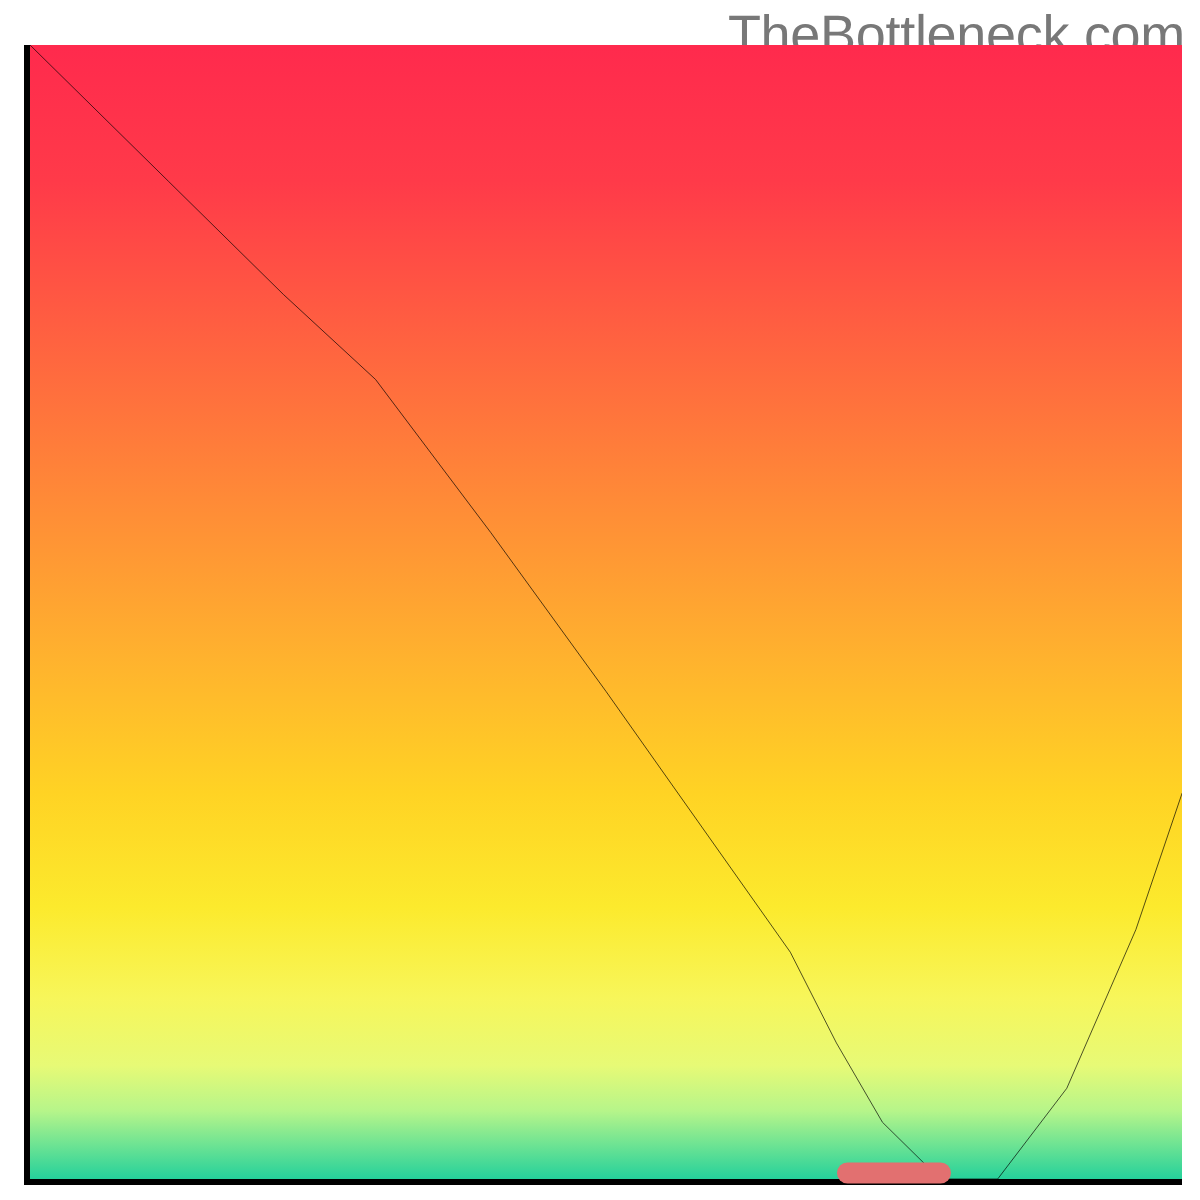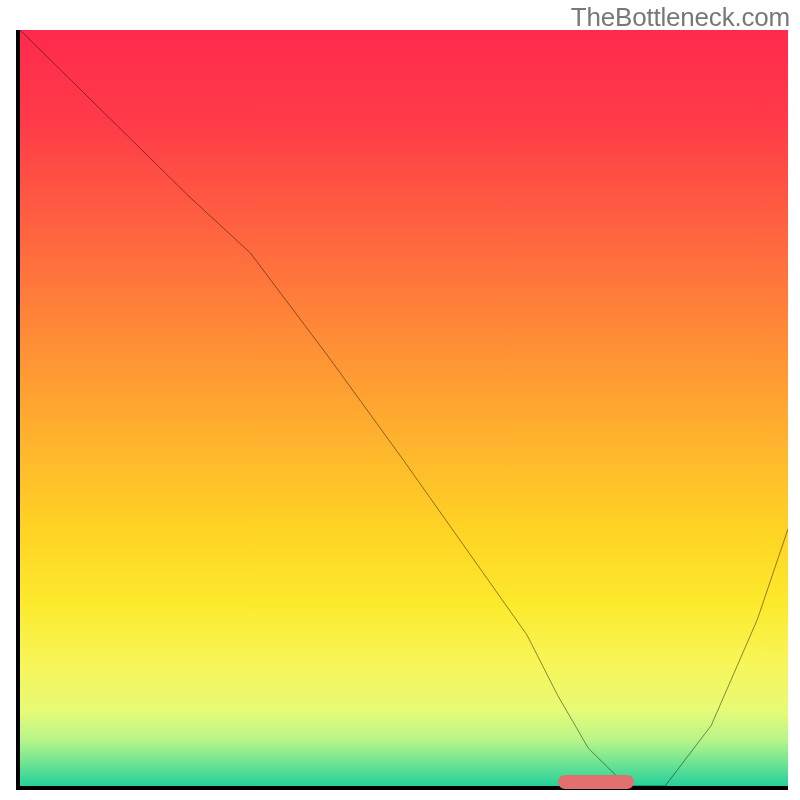--- a/index.html
+++ b/index.html
@@ -7,21 +7,21 @@
   .chart-container {
     position: relative;
     width: 800px;
     height: 800px;
   }
   .watermark {
     position: absolute;
     top: 2px;
     right: 10px;
     font-family: Arial, Helvetica, sans-serif;
-    font-size: 26px;
+    font-size: 36px;
     font-weight: 500;
     color: #787878;
     letter-spacing: -0.2px;
   }
   .plot-area {
     position: absolute;
     left: 16px;
     top: 30px;
     width: 772px;   
     height: 760px;  

